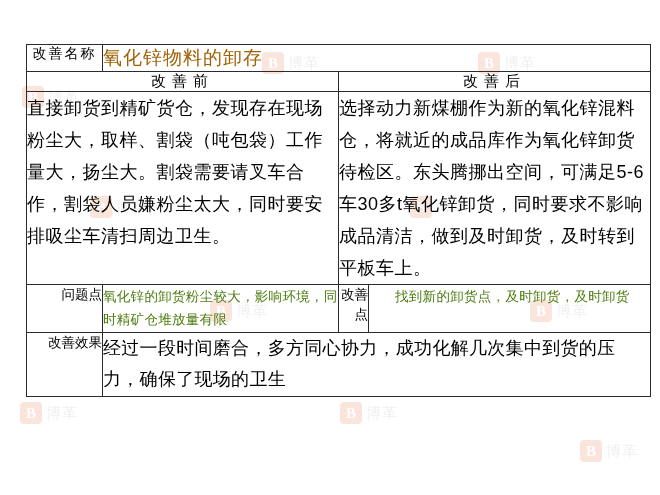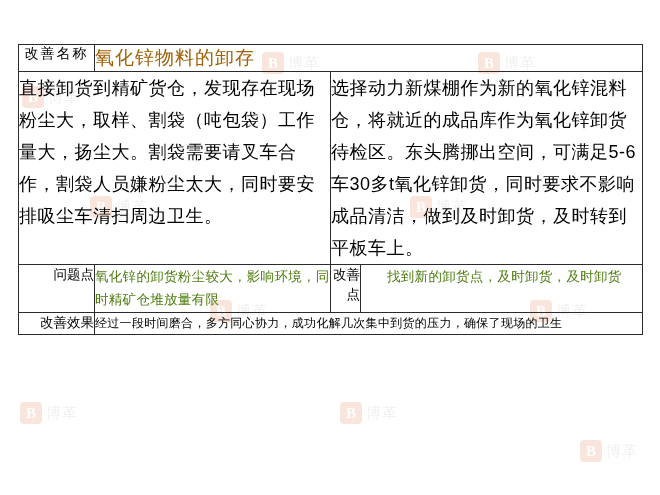--- a/index.html
+++ b/index.html
@@ -56,20 +56,21 @@
     left: 18px;
     top: 44px;
     width: 624px;
     z-index: 10;
   }
   table.main {
     border-collapse: collapse;
     width: 624px;
     table-layout: fixed;
     background: transparent;
+    margin-left: 8px;
   }
   table.main td {
     border: 1px solid #2b2b2b;
     vertical-align: top;
     padding: 0;
     background: transparent;
   }
 
   
   .hdr-label {
@@ -125,21 +126,21 @@
     line-height: 1.72;
     color: #4d7c0f;
     letter-spacing: 0.3px;
   }
   .pt-text.center-ish {
     padding-left: 26px;
   }
 
   .eff-text {
     padding: 10px 12px;
-    font-size: 12px;
+    font-size: 18px;
     line-height: 1.75;
     color: #000;
     letter-spacing: 0.3px;
   }
 </style>
 </head>
 <body>
 
 <div class="wm-layer">
   <div class="wm" style="left:22px; top:86px;">
@@ -192,20 +193,24 @@
       <col style="width:30px">
       <col style="width:282px">
     </colgroup>
     <tbody>
 
       <tr>
         <td class="hdr-label">改善名称</td>
         <td class="hdr-value" colspan="3">氧化锌物料的卸存</td>
       </tr>
 
+      <tr>
+        <td class="ba-head" colspan="2">改善前</td>
+        <td class="ba-head" colspan="2">改善后</td>
+      </tr>
 
       <tr>
         <td class="body-text" colspan="2">直接卸货到精矿货仓，发现存在现场粉尘大，取样、割袋（吨包袋）工作量大，扬尘大。割袋需要请叉车合作，割袋人员嫌粉尘太大，同时要安排吸尘车清扫周边卫生。</td>
         <td class="body-text" colspan="2">选择动力新煤棚作为新的氧化锌混料仓，将就近的成品库作为氧化锌卸货待检区。东头腾挪出空间，可满足5-6车30多t氧化锌卸货，同时要求不影响成品清洁，做到及时卸货，及时转到平板车上。</td>
       </tr>
 
       <tr>
         <td class="vlabel" style="width:76px">问题点</td>
         <td class="pt-text">氧化锌的卸货粉尘较大，影响环境，同时精矿仓堆放量有限</td>
         <td class="vlabel vlabel-narrow">改善点</td>

